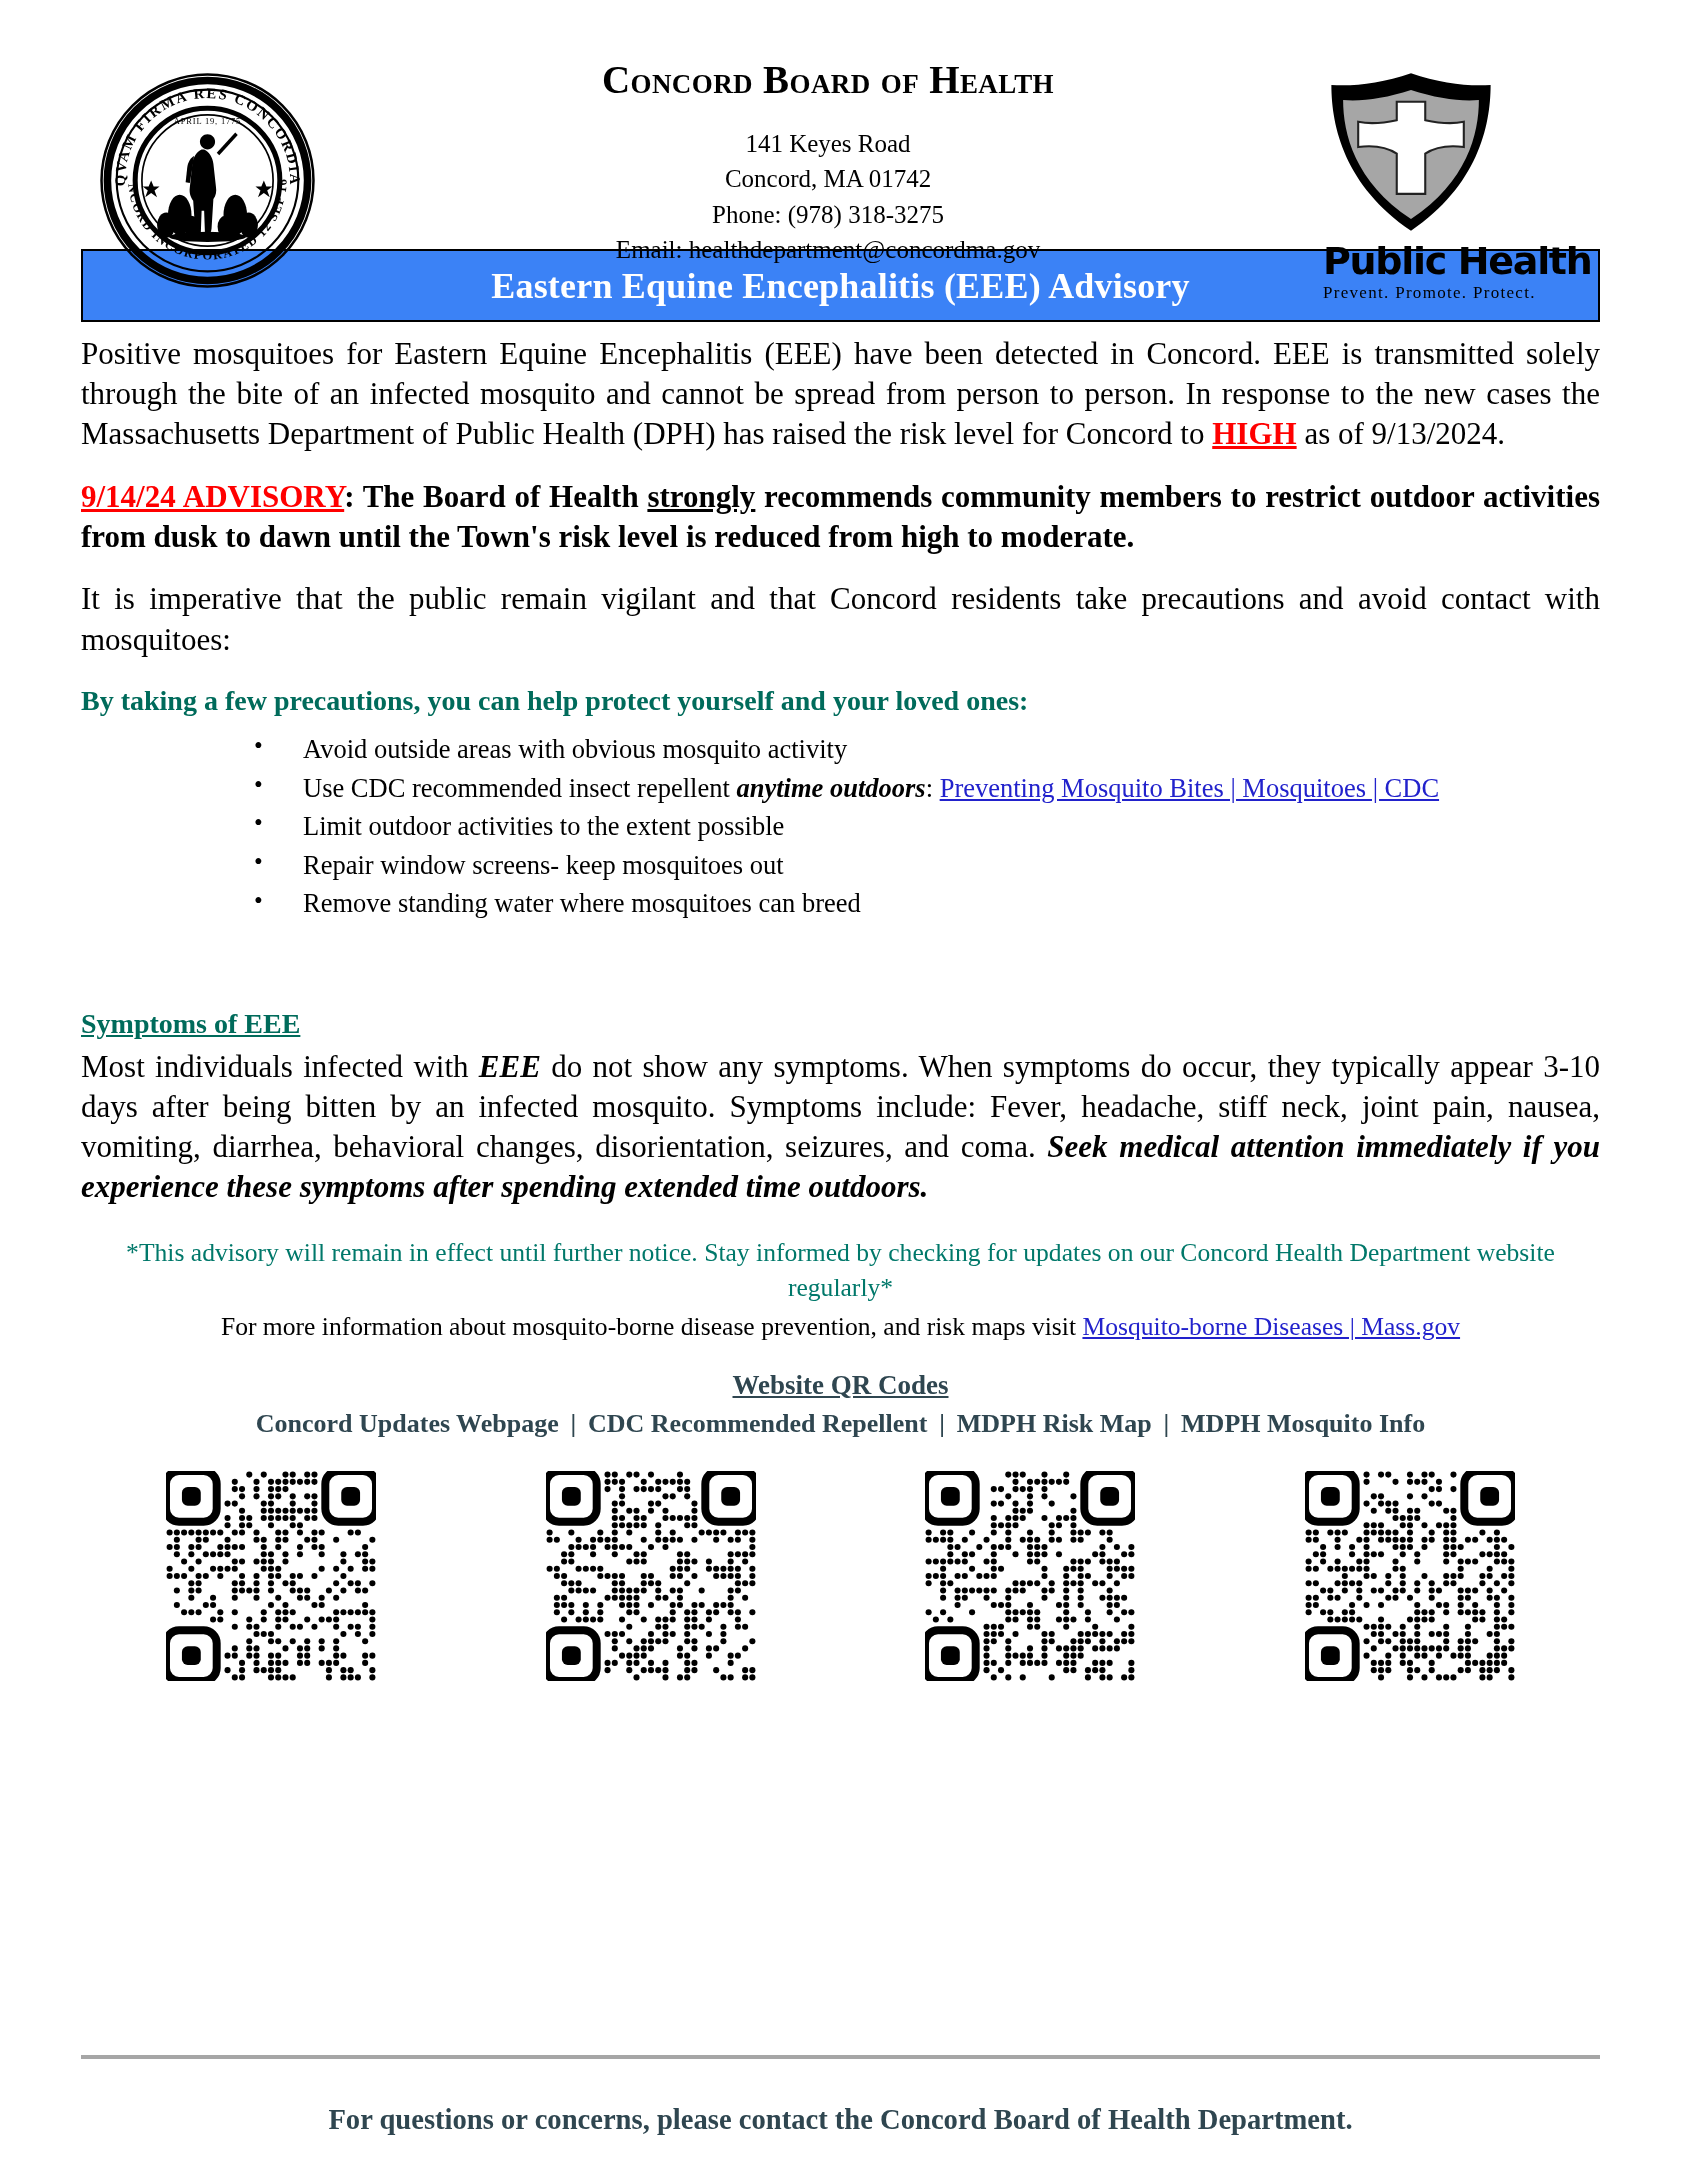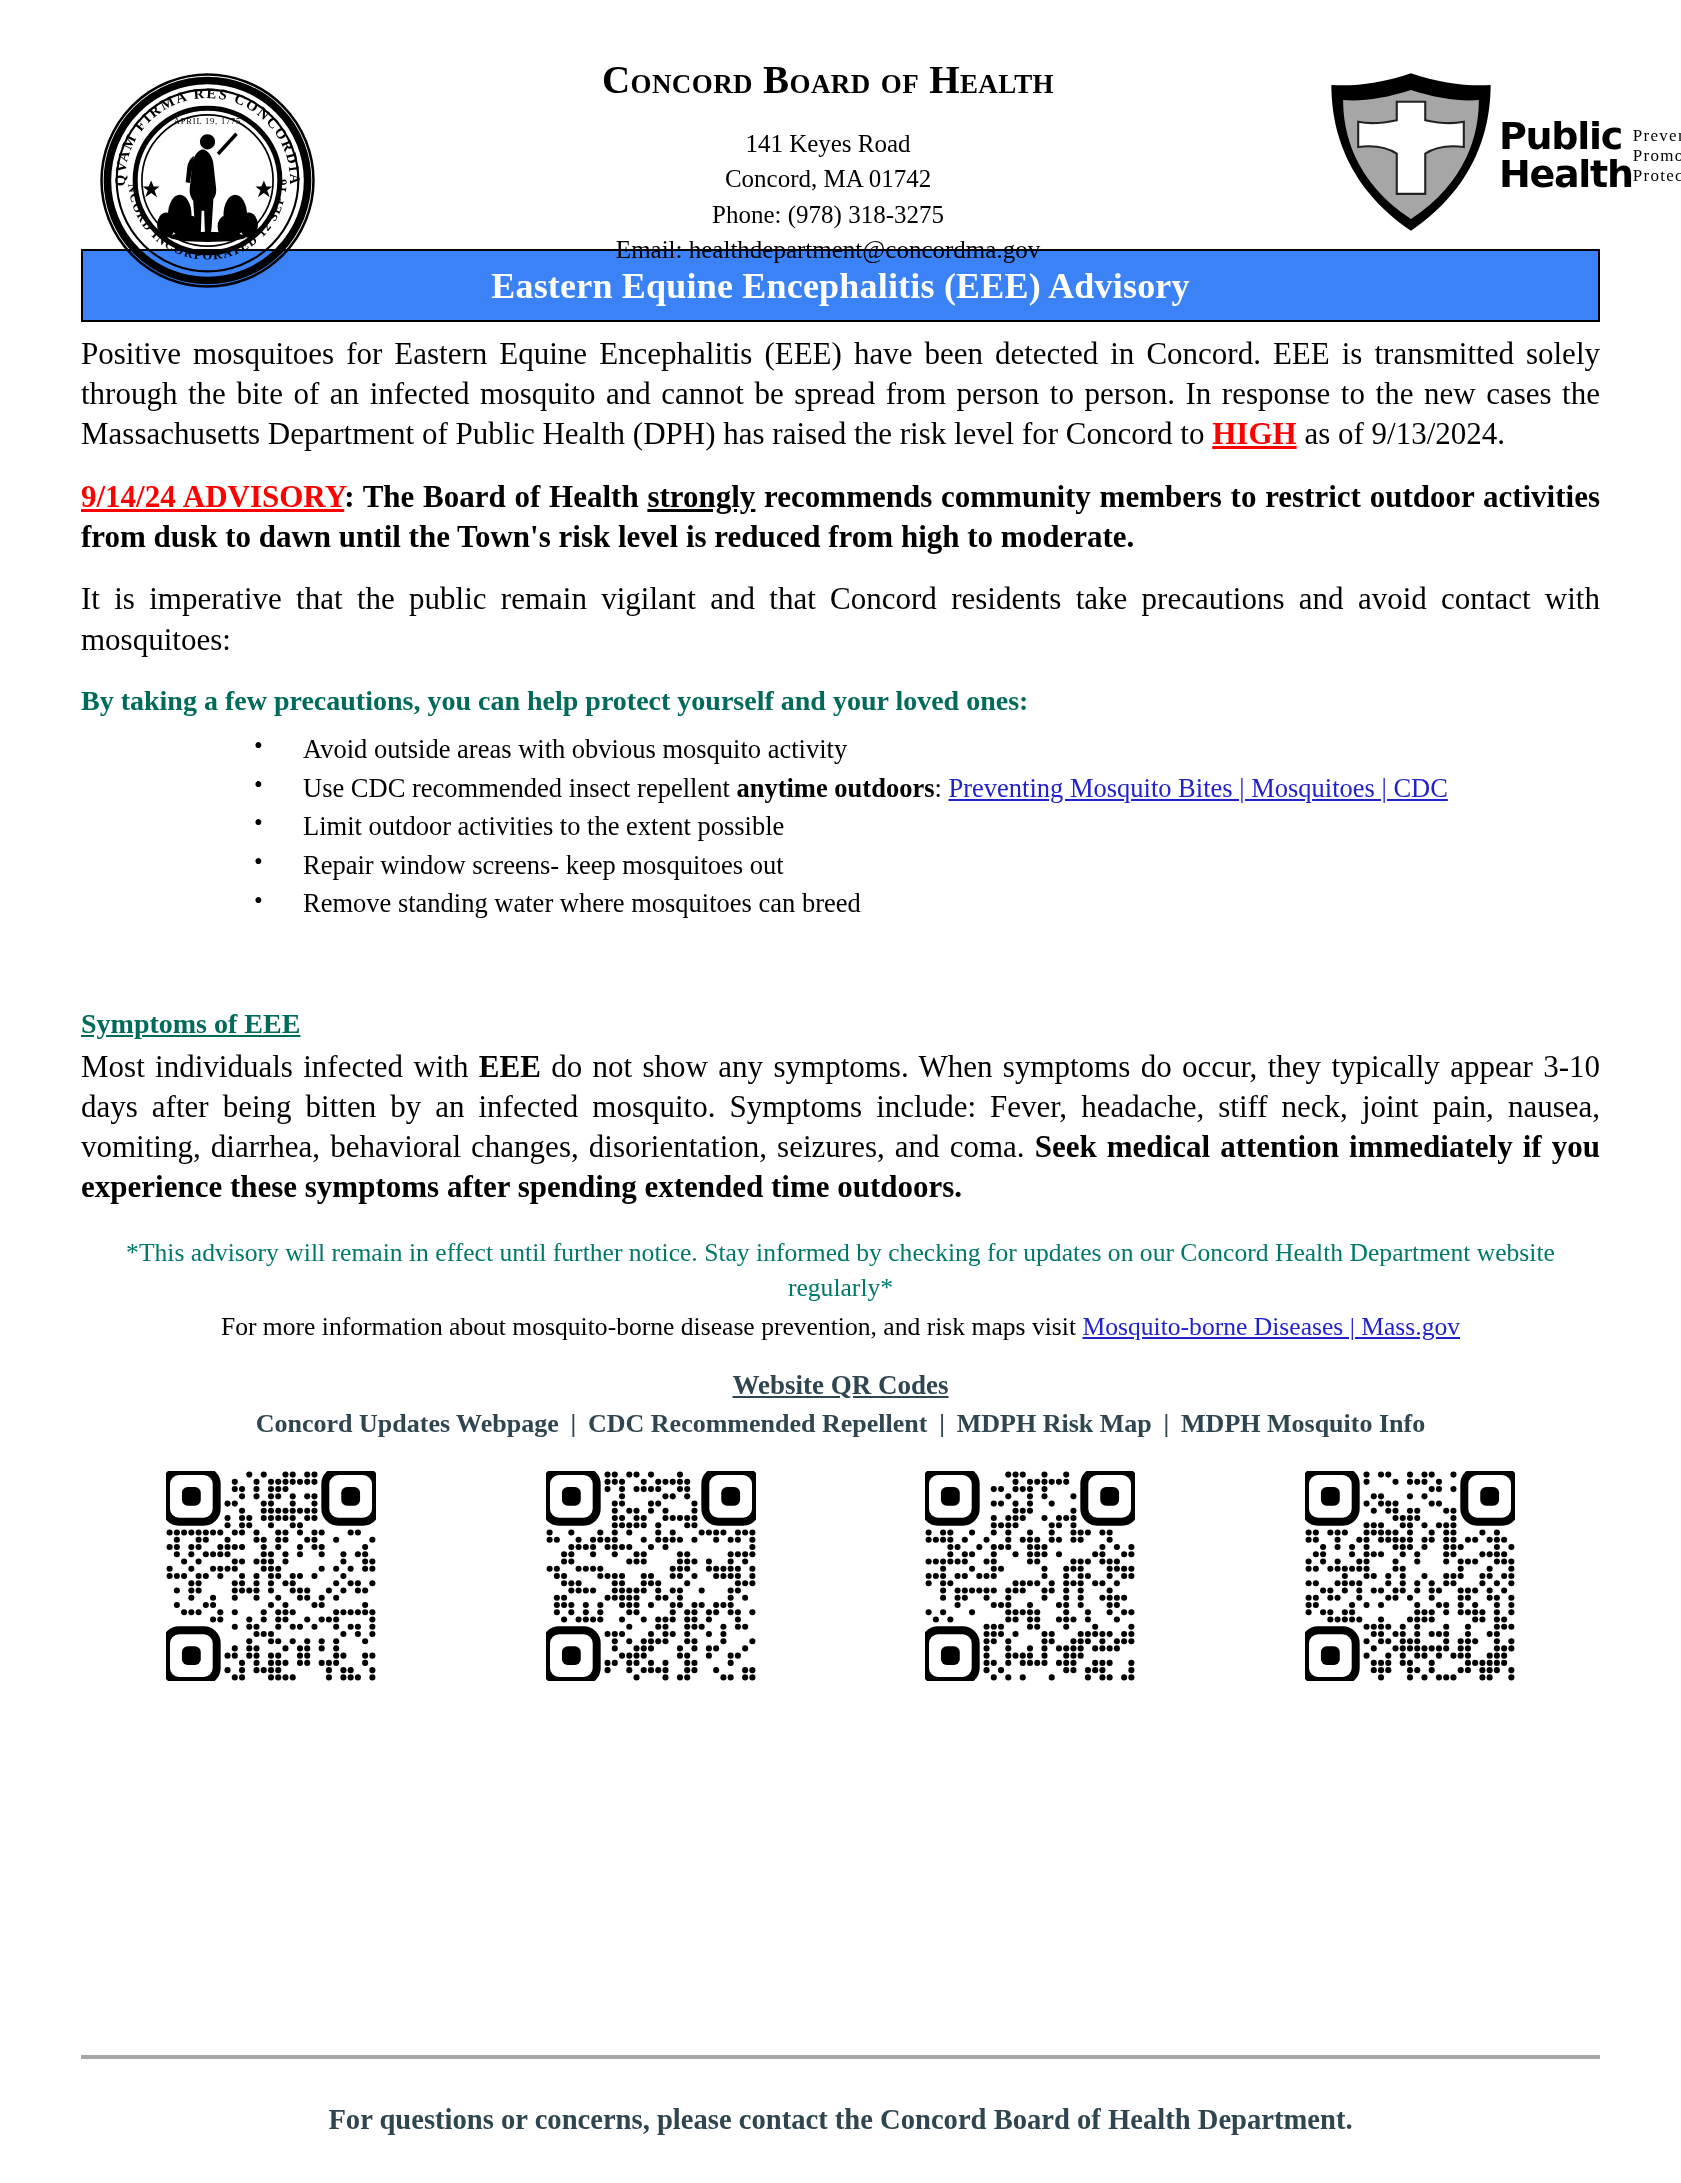--- a/index.html
+++ b/index.html
@@ -59,22 +59,21 @@
     margin-bottom: 25px;
   }
   .contact-line {
     font-size: 25px;
     line-height: 1.42;
   }
 
   .ph-logo-wrap {
     width: 277px;
     display: flex;
-    flex-direction: row;
-    align-items: center;
+    flex-direction: column;
     padding-top: 13.4px;
   }
   .ph-shield { width: 176px; height: 168px; }
   .ph-name {
     font-family: "DejaVu Sans", sans-serif;
     font-weight: bold;
     font-size: 38px;
     letter-spacing: -1.3px;
     line-height: 1;
     margin-top: 1.7px;
@@ -114,21 +113,21 @@
     margin: 0 0 22px 0;
     text-align: justify;
   }
   p.para.bold { font-weight: bold; }
   .hl-red {
     color: #FF0000;
     font-weight: bold;
     text-decoration: underline;
   }
   .u { text-decoration: underline; }
-  .b { font-weight: bold; }
+  .b { font-weight: bold; font-style: italic; }
   a.link, .link {
     color: #2222CC;
     text-decoration: underline;
   }
 
   .green-head {
     color: #006B5B;
     font-weight: bold;
     font-size: 28px;
     margin: 25px 0 15px 0;

